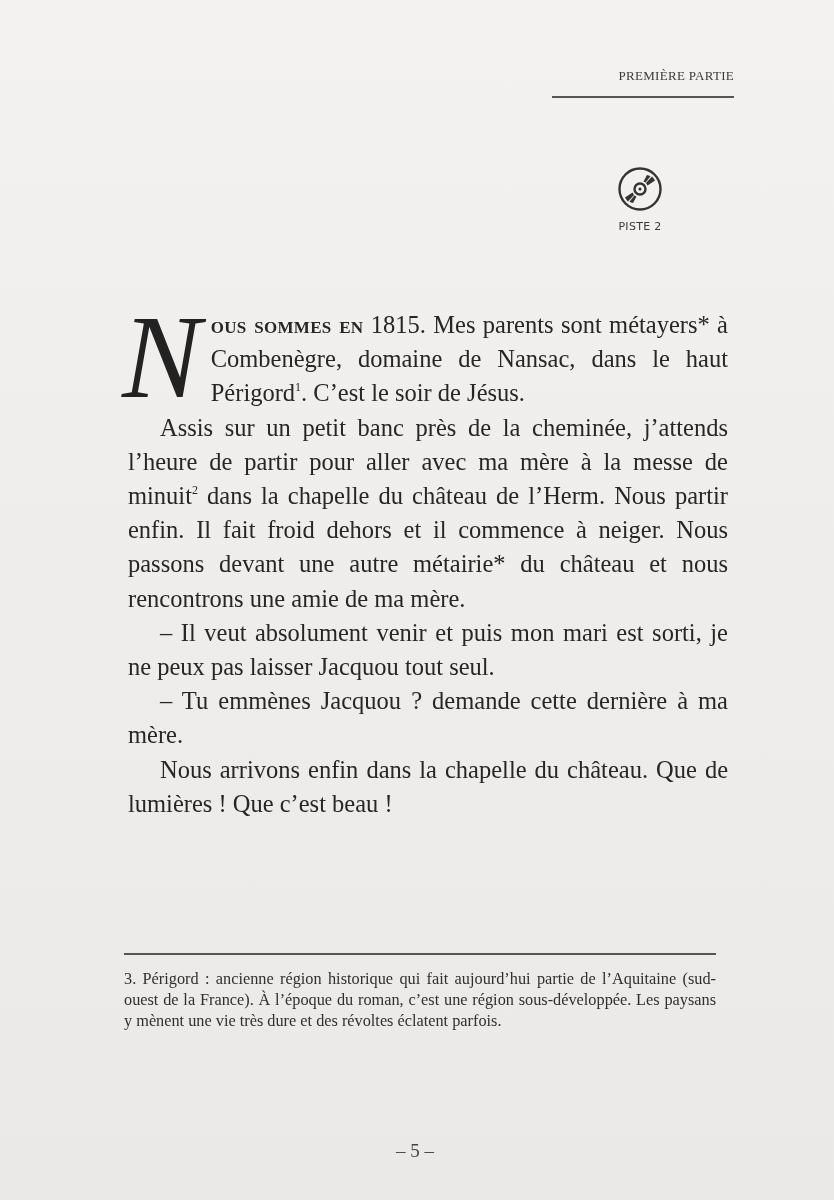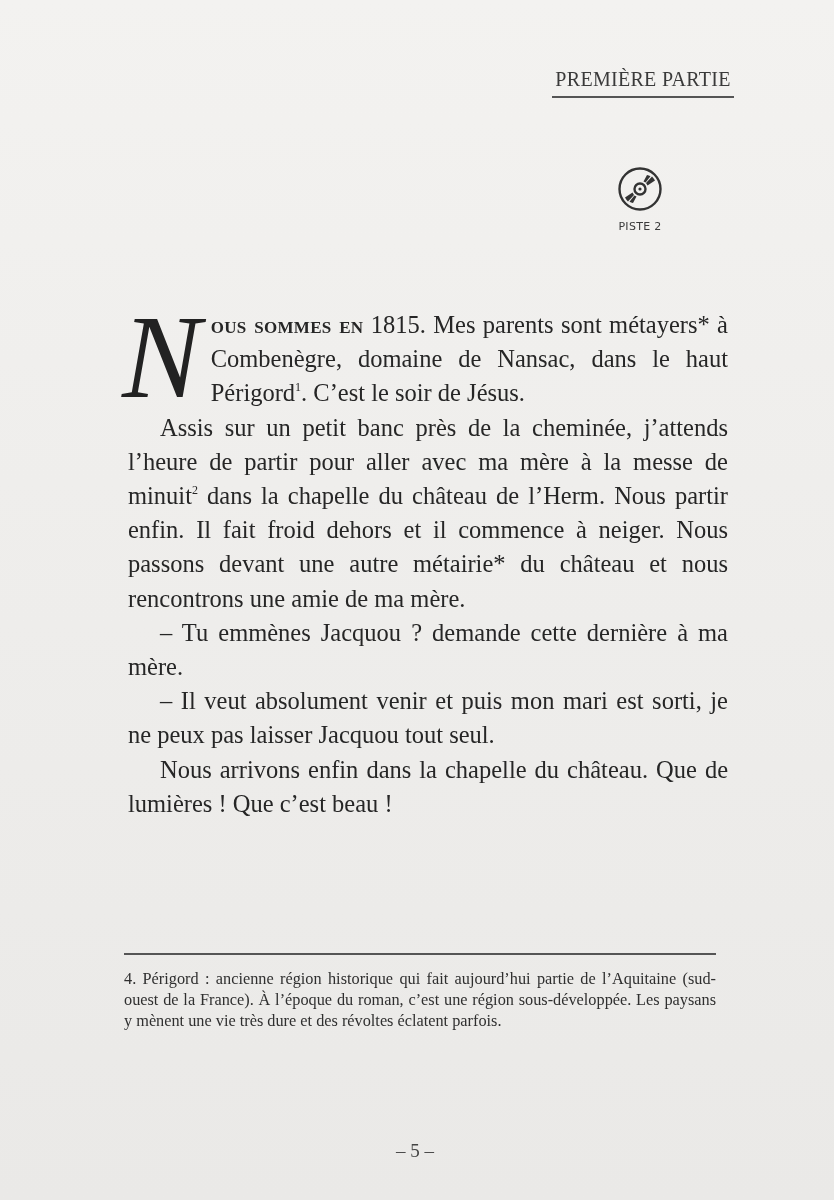--- a/index.html
+++ b/index.html
@@ -9,22 +9,22 @@
     font-family: "Liberation Serif", "DejaVu Serif", serif;
     color: #2a2a2a;
     position: relative;
   }
   .page {
     position: absolute; left: 0; top: 0; width: 834px; height: 1200px;
     background: linear-gradient(180deg, #f3f2f0 0%, #efeeec 40%, #eae9e7 100%);
   }
   .running-head {
     position: absolute; left: 552px; top: 68px; width: 182px;
-    font-size: 20px; letter-spacing: 0.3px; color: #3a3a3a;
-    text-align: center;
+    font-size: 13px; letter-spacing: 0.3px; color: #3a3a3a;
+    text-align: right;
   }
   .running-rule {
     position: absolute; left: 552px; top: 96px; width: 182px; height: 1.5px;
     background: #555;
   }
   .audio {
     position: absolute; left: 600px; top: 166px; width: 80px; text-align: center;
   }
   .cd-icon { display: block; margin: 0 auto; width: 46px; height: 46px; }
   .track-label {
@@ -76,24 +76,24 @@
       <path d="M19.5 30.5 L16 37 A17 17 0 0 1 12.5 35.8 L17.4 29.4 Z" fill="#333"></path>
     </svg>
     <div class="track-label">PISTE 2</div>
   </div>
 
   <div class="body-text">
     <p class="first">
       <span class="dropcap">N</span><span class="smallcaps">ous sommes en</span><span> 1815. Mes parents sont métayers* à Combenègre, domaine de Nansac, dans le haut Périgord</span><sup>1</sup><span>. C’est le soir de Jésus.</span>
     </p>
     <p><span>Assis sur un petit banc près de la cheminée, j’attends l’heure de partir pour aller avec ma mère à la messe de minuit</span><sup>2</sup><span> dans la chapelle du château de l’Herm. Nous partir enfin. Il fait froid dehors et il commence à neiger. Nous passons devant une autre métairie* du château et nous rencontrons une amie de ma mère.</span></p>
+    <p>– Il veut absolument venir et puis mon mari est sorti, je ne peux pas laisser Jacquou tout seul.</p>
     <p>– Tu emmènes Jacquou ? demande cette dernière à ma mère.</p>
-    <p>– Il veut absolument venir et puis mon mari est sorti, je ne peux pas laisser Jacquou tout seul.</p>
     <p>Nous arrivons enfin dans la chapelle du château. Que de lumières ! Que c’est beau !</p>
   </div>
 
   <div class="fn-rule"></div>
   <div class="footnotes">
-    <p>4. Périgord : ancienne région historique qui fait aujourd’hui partie de l’Aquitaine (sud-ouest de la France). À l’époque du roman, c’est une région sous-développée. Les paysans y mènent une vie très dure et des révoltes éclatent parfois.</p>
+    <p>3. Périgord : ancienne région historique qui fait aujourd’hui partie de l’Aquitaine (sud-ouest de la France). À l’époque du roman, c’est une région sous-développée. Les paysans y mènent une vie très dure et des révoltes éclatent parfois.</p>
   </div>
 
   <div class="folio">– 5 –</div>
 </div>
 
 </body></html>

